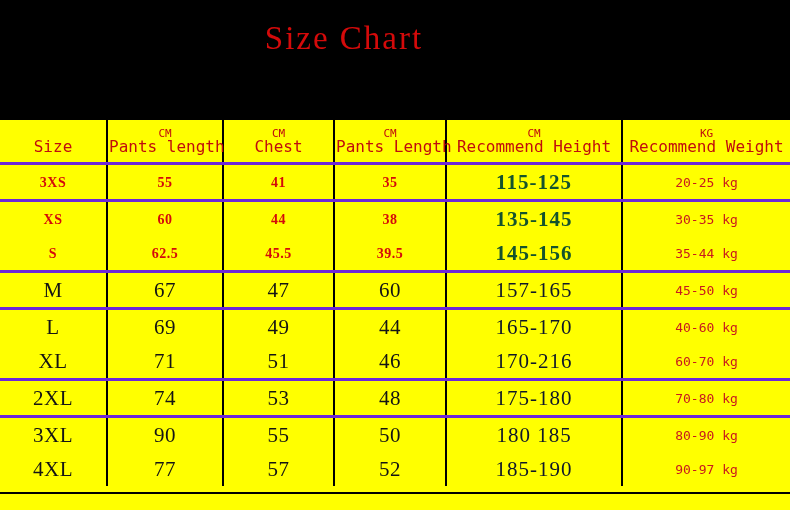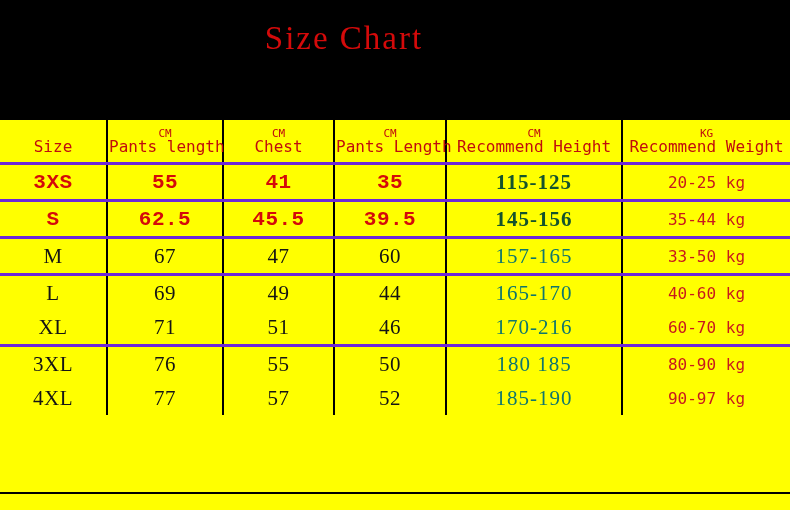--- a/index.html
+++ b/index.html
@@ -124,55 +124,55 @@
   .head-label.plain {
     padding-top: 11px;
   }
 
   
   tr.data-row td {
     height: 34px;
   }
   
   .v-red {
-    font-family: Liberation Mono, monospace;
-    font-size: 21px;
+    font-family: Liberation Serif, serif;
+    font-size: 14px;
     font-weight: bold;
     color: #d40a0a;
     letter-spacing: 0.5px;
   }
   
   .v-black {
     font-family: "Liberation Serif", serif;
     font-size: 21px;
     font-weight: normal;
     color: #141414;
     letter-spacing: 0.5px;
   }
   
   .v-weight {
     font-family: "DejaVu Sans Mono", monospace;
-    font-size: 16px;
+    font-size: 13px;
     font-weight: normal;
     color: #c8191d;
     letter-spacing: 0px;
   }
   
   .v-height-red {
     font-family: "Liberation Serif", serif;
     font-size: 21px;
     font-weight: bold;
     color: #14532d;
     letter-spacing: 1px;
   }
   .v-height-black {
     font-family: "Liberation Serif", serif;
     font-size: 21px;
     font-weight: normal;
-    color: #0f766e;
+    color: #0f172a;
     letter-spacing: 1px;
   }
   
   .table-bottom-rule {
     position: absolute;
     left: 0;
     top: 372px;
     width: 790px;
     height: 2px;
     background: #000000;
@@ -234,55 +234,71 @@
       </thead>
       <tbody id="table-body">
           <tr class="data-row ruled">
             <td class="col-first"><span class="v-red">3XS</span></td>
             <td><span class="v-red">55</span></td>
             <td><span class="v-red">41</span></td>
             <td><span class="v-red">35</span></td>
             <td><span class="v-height-red">115-125</span></td>
             <td><span class="v-weight">20-25 kg</span></td>
           </tr>
+          <tr class="data-row">
+            <td class="col-first"><span class="v-red">XS</span></td>
+            <td><span class="v-red">60</span></td>
+            <td><span class="v-red">44</span></td>
+            <td><span class="v-red">38</span></td>
+            <td><span class="v-height-red">135-145</span></td>
+            <td><span class="v-weight">30-35 kg</span></td>
+          </tr>
           <tr class="data-row ruled">
             <td class="col-first"><span class="v-red">S</span></td>
             <td><span class="v-red">62.5</span></td>
             <td><span class="v-red">45.5</span></td>
             <td><span class="v-red">39.5</span></td>
             <td><span class="v-height-red">145-156</span></td>
             <td><span class="v-weight">35-44 kg</span></td>
           </tr>
           <tr class="data-row ruled">
             <td class="col-first"><span class="v-black">M</span></td>
             <td><span class="v-black">67</span></td>
             <td><span class="v-black">47</span></td>
             <td><span class="v-black">60</span></td>
             <td><span class="v-height-black">157-165</span></td>
-            <td><span class="v-weight">33-50 kg</span></td>
+            <td><span class="v-weight">45-50 kg</span></td>
           </tr>
           <tr class="data-row">
             <td class="col-first"><span class="v-black">L</span></td>
             <td><span class="v-black">69</span></td>
             <td><span class="v-black">49</span></td>
             <td><span class="v-black">44</span></td>
             <td><span class="v-height-black">165-170</span></td>
             <td><span class="v-weight">40-60 kg</span></td>
           </tr>
           <tr class="data-row ruled">
             <td class="col-first"><span class="v-black">XL</span></td>
             <td><span class="v-black">71</span></td>
             <td><span class="v-black">51</span></td>
             <td><span class="v-black">46</span></td>
             <td><span class="v-height-black">170-216</span></td>
             <td><span class="v-weight">60-70 kg</span></td>
           </tr>
+          <tr class="data-row ruled">
+            <td class="col-first"><span class="v-black">2XL</span></td>
+            <td><span class="v-black">74</span></td>
+            <td><span class="v-black">53</span></td>
+            <td><span class="v-black">48</span></td>
+            <td><span class="v-height-black">175-180</span></td>
+            <td><span class="v-weight">70-80 kg</span></td>
+          </tr>
           <tr class="data-row">
             <td class="col-first"><span class="v-black">3XL</span></td>
-            <td><span class="v-black">76</span></td>
+            <td><span class="v-black">90</span></td>
             <td><span class="v-black">55</span></td>
             <td><span class="v-black">50</span></td>
             <td><span class="v-height-black">180 185</span></td>
             <td><span class="v-weight">80-90 kg</span></td>
           </tr>
           <tr class="data-row">
             <td class="col-first"><span class="v-black">4XL</span></td>
             <td><span class="v-black">77</span></td>
             <td><span class="v-black">57</span></td>
             <td><span class="v-black">52</span></td>

